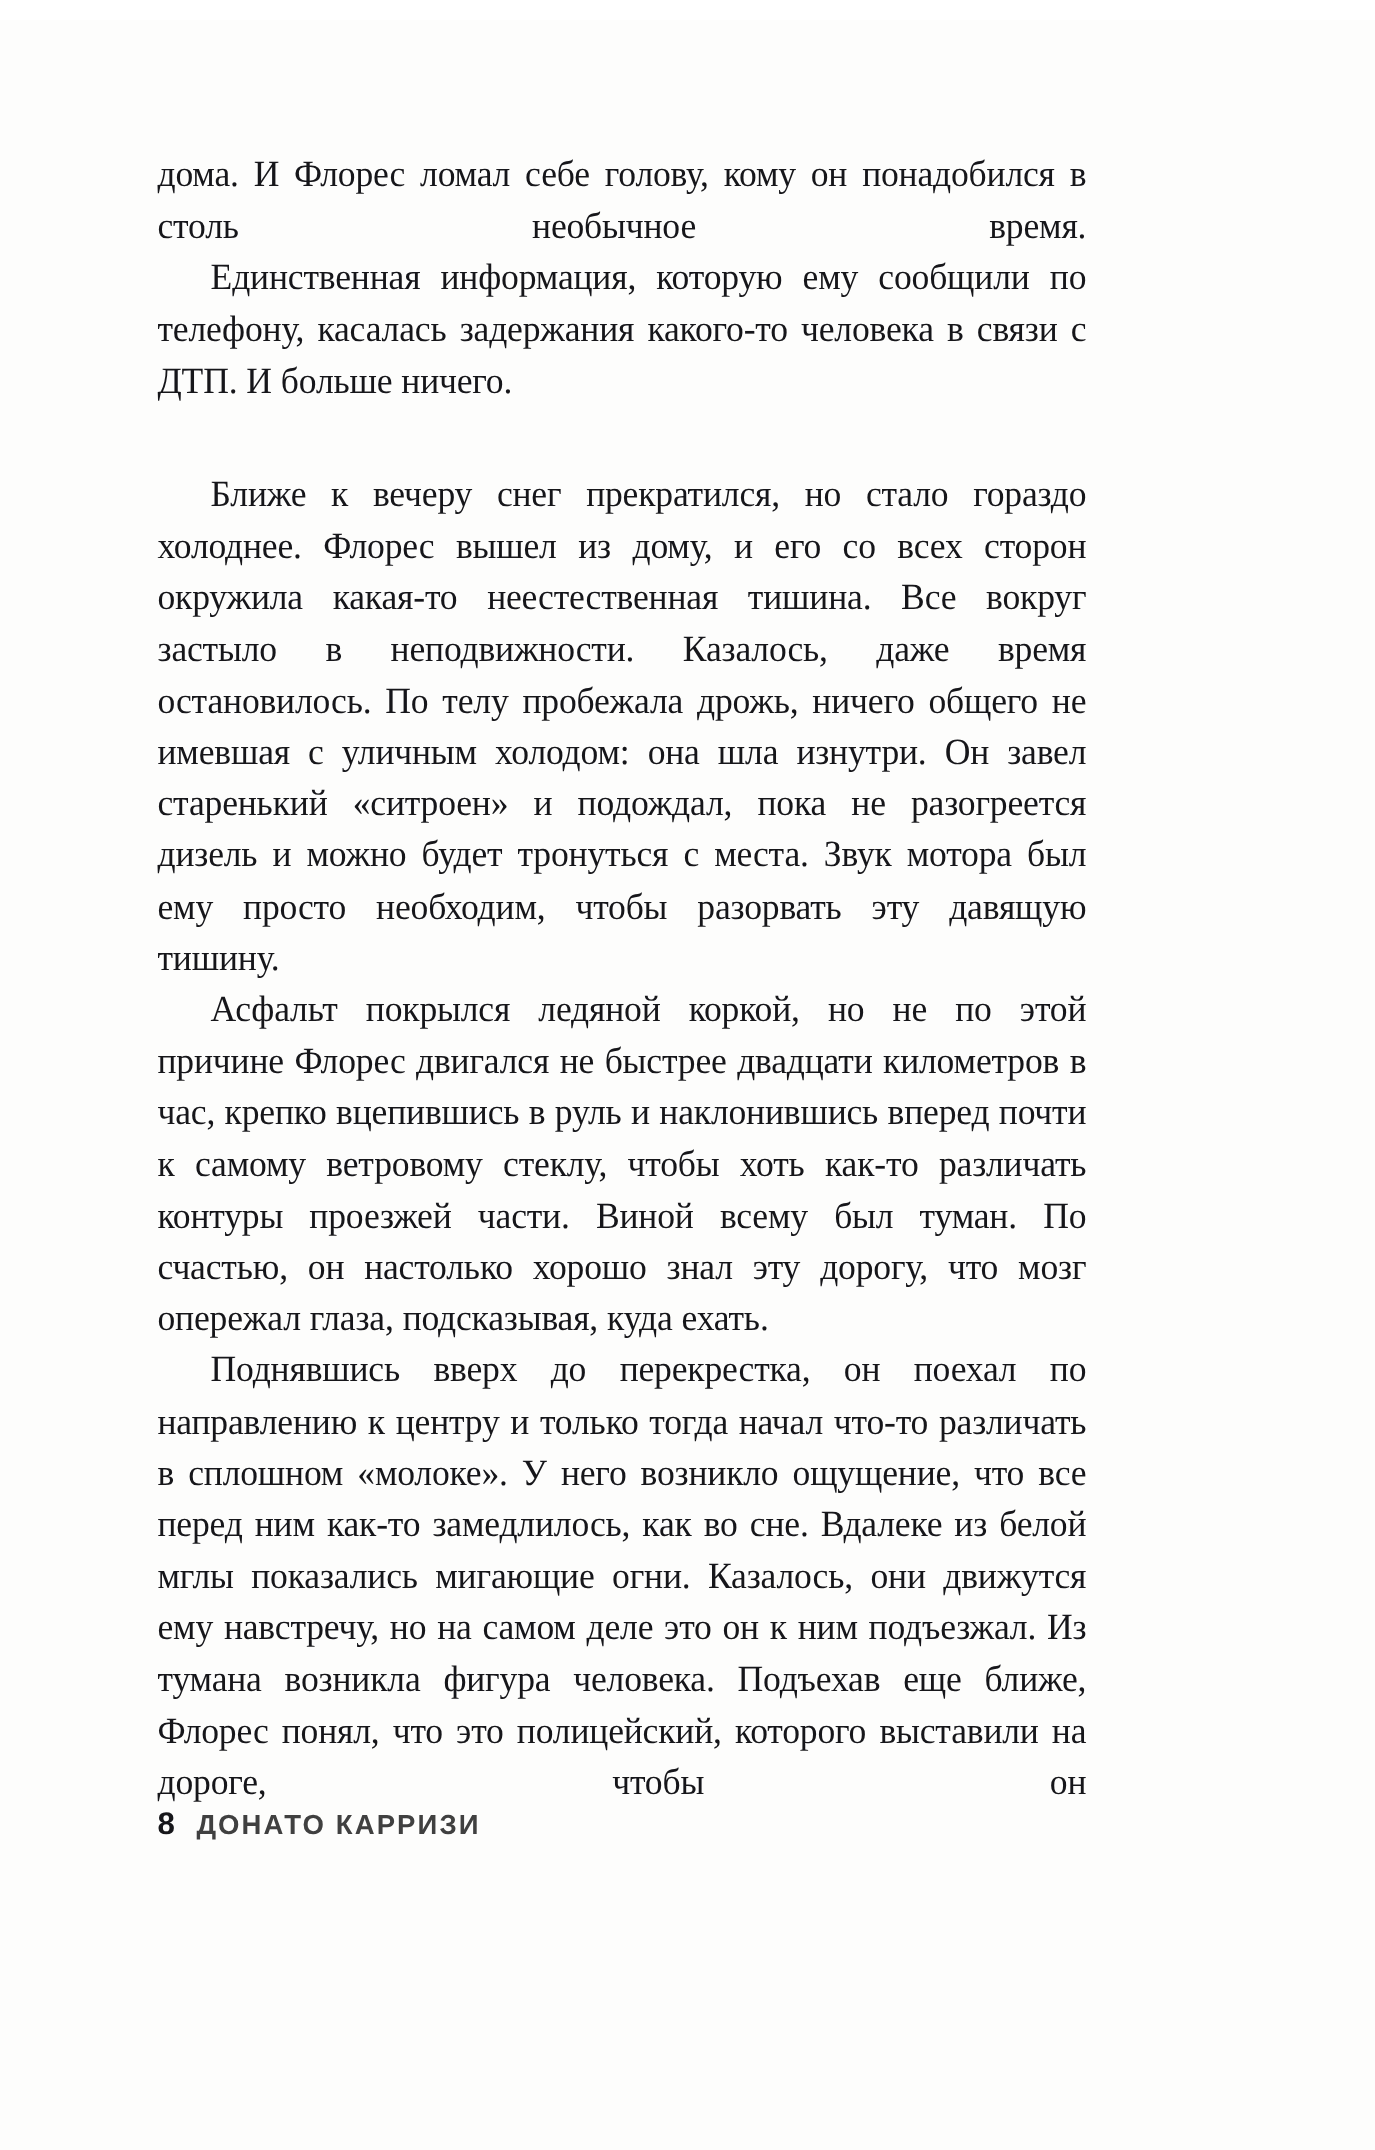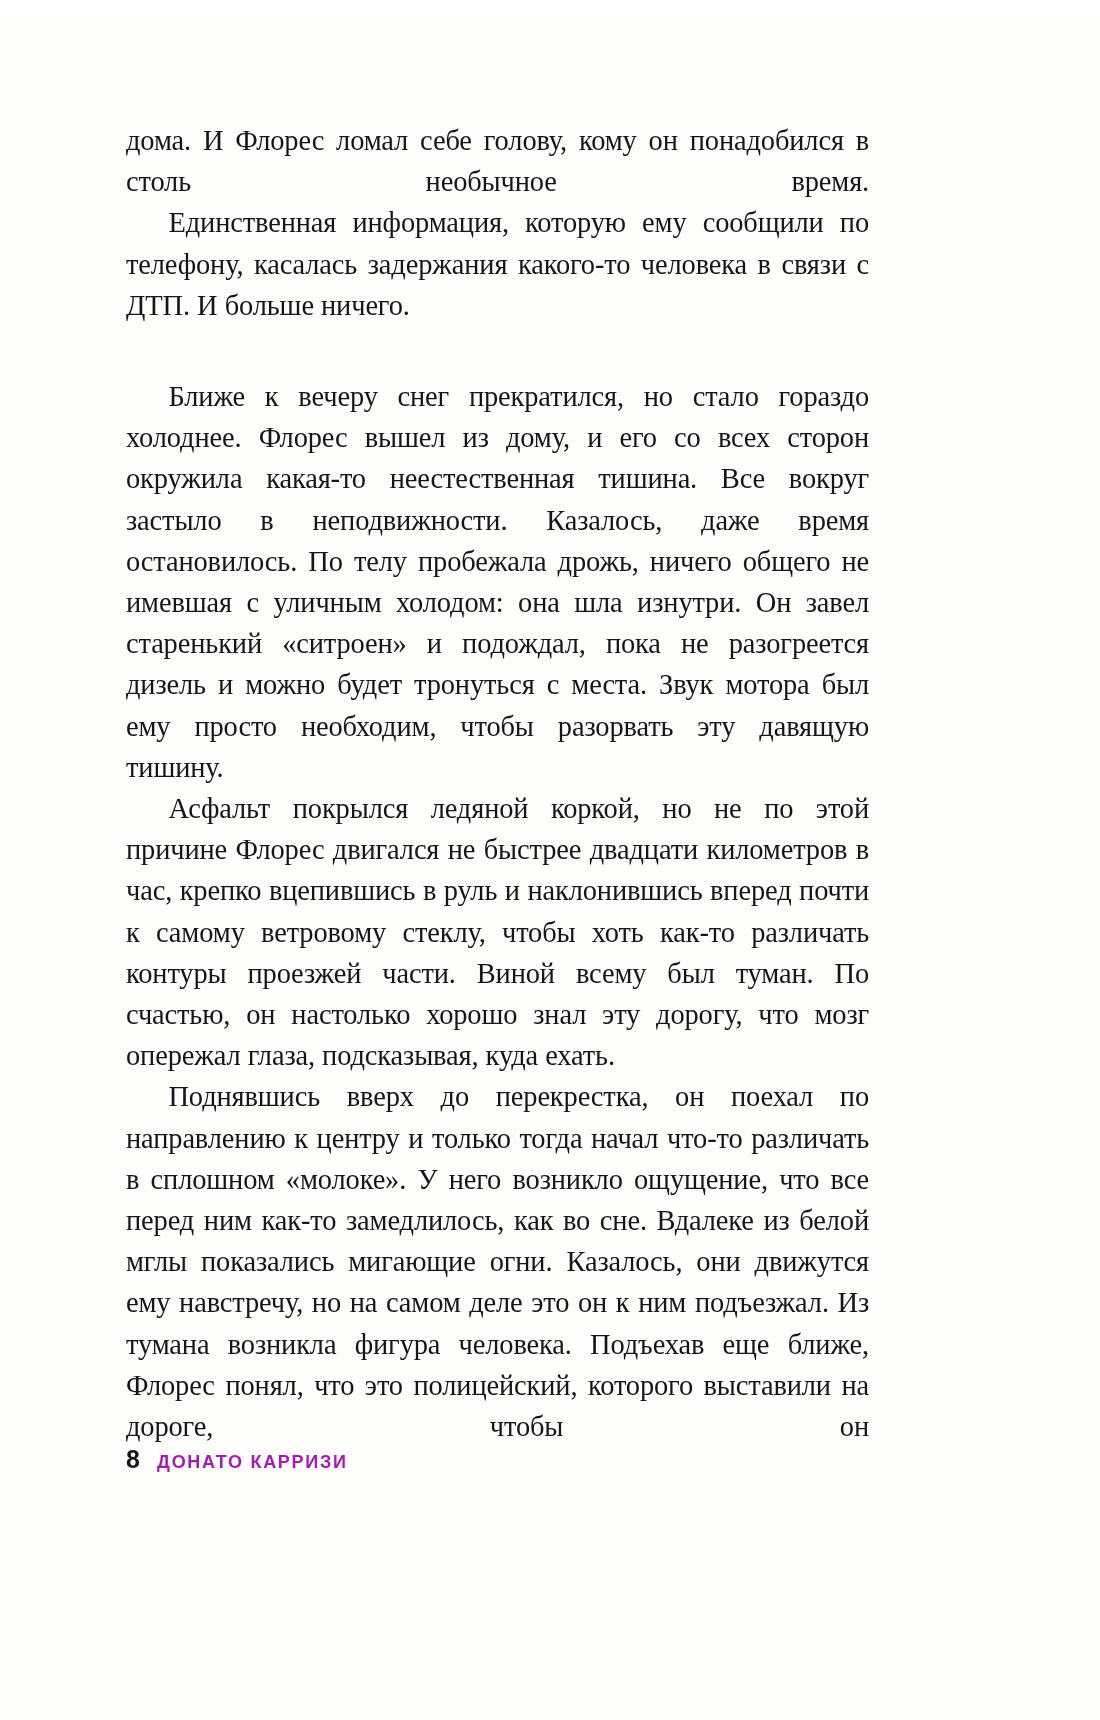--- a/index.html
+++ b/index.html
@@ -69,24 +69,24 @@
   .folio {
     font-family: "Liberation Sans", "DejaVu Sans", sans-serif;
     font-size: 25px;
     font-weight: 700;
     color: #16161a;
     letter-spacing: 0.2px;
   }
 
   .running-head {
     font-family: "Liberation Sans", "DejaVu Sans", sans-serif;
-    font-size: 18px;
+    font-size: 22px;
     font-weight: 700;
     letter-spacing: 1.7px;
-    color: #a21caf;
+    color: #404040;
   }
 </style>
 </head>
 <body>
 
 <div class="page">
 
   <div class="text-column">
 
     <p class="para last-line-full">дома. И Флорес ломал себе голову, кому он понадобился в столь необычное время.</p>

